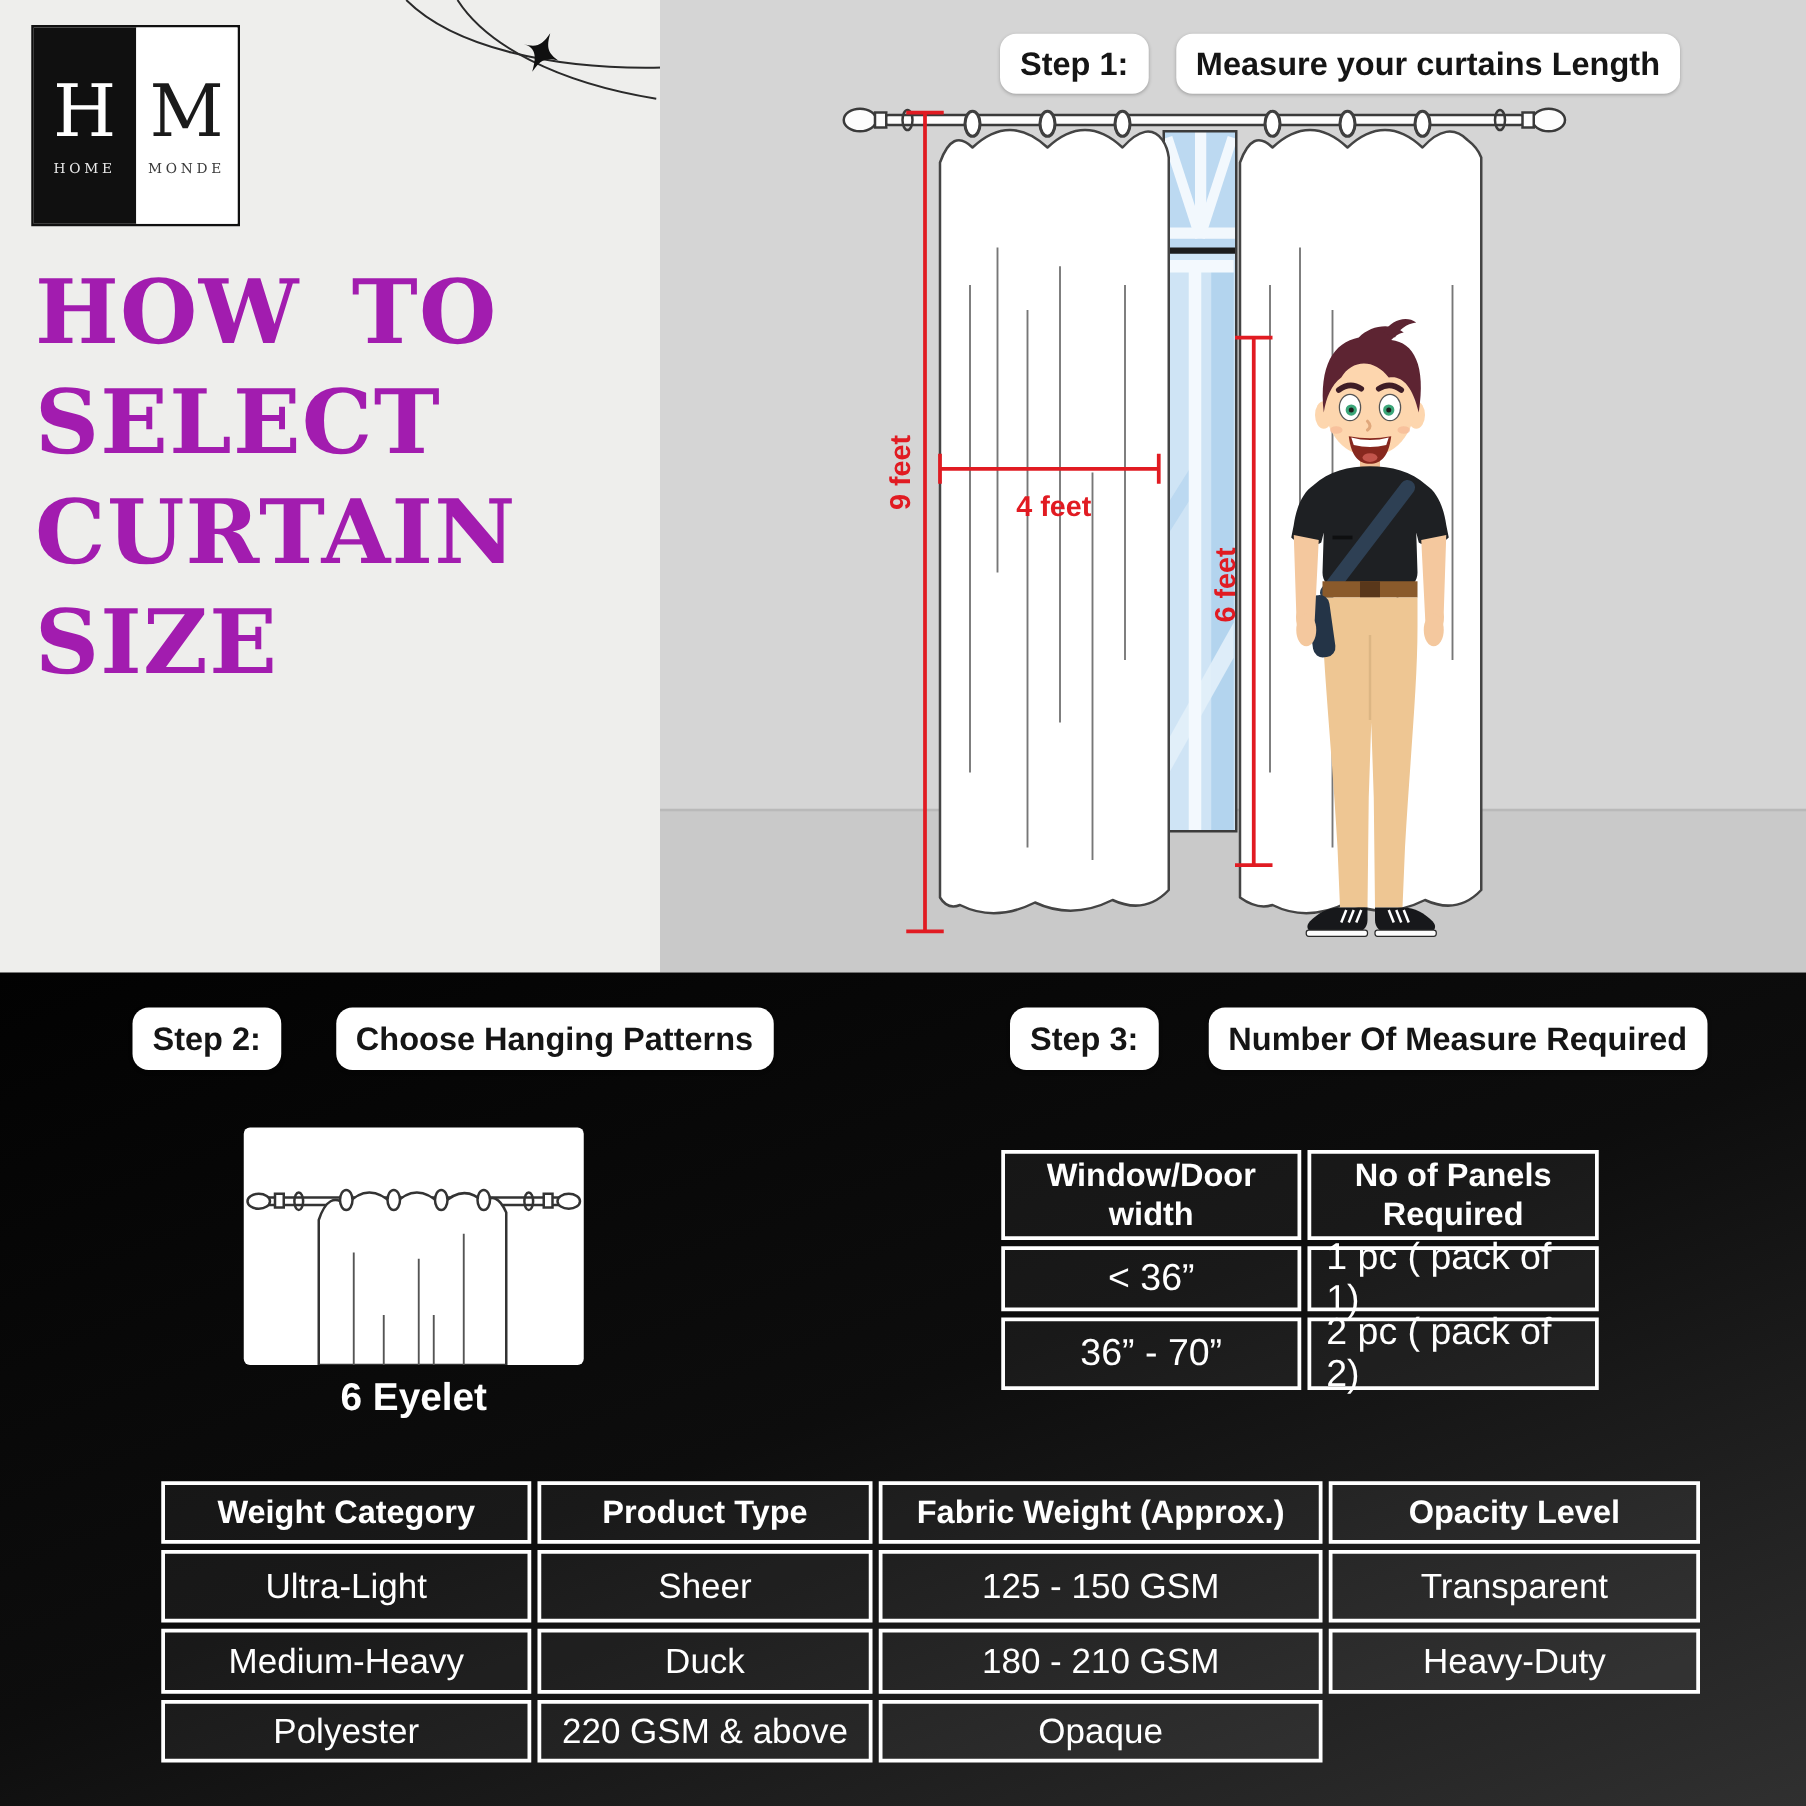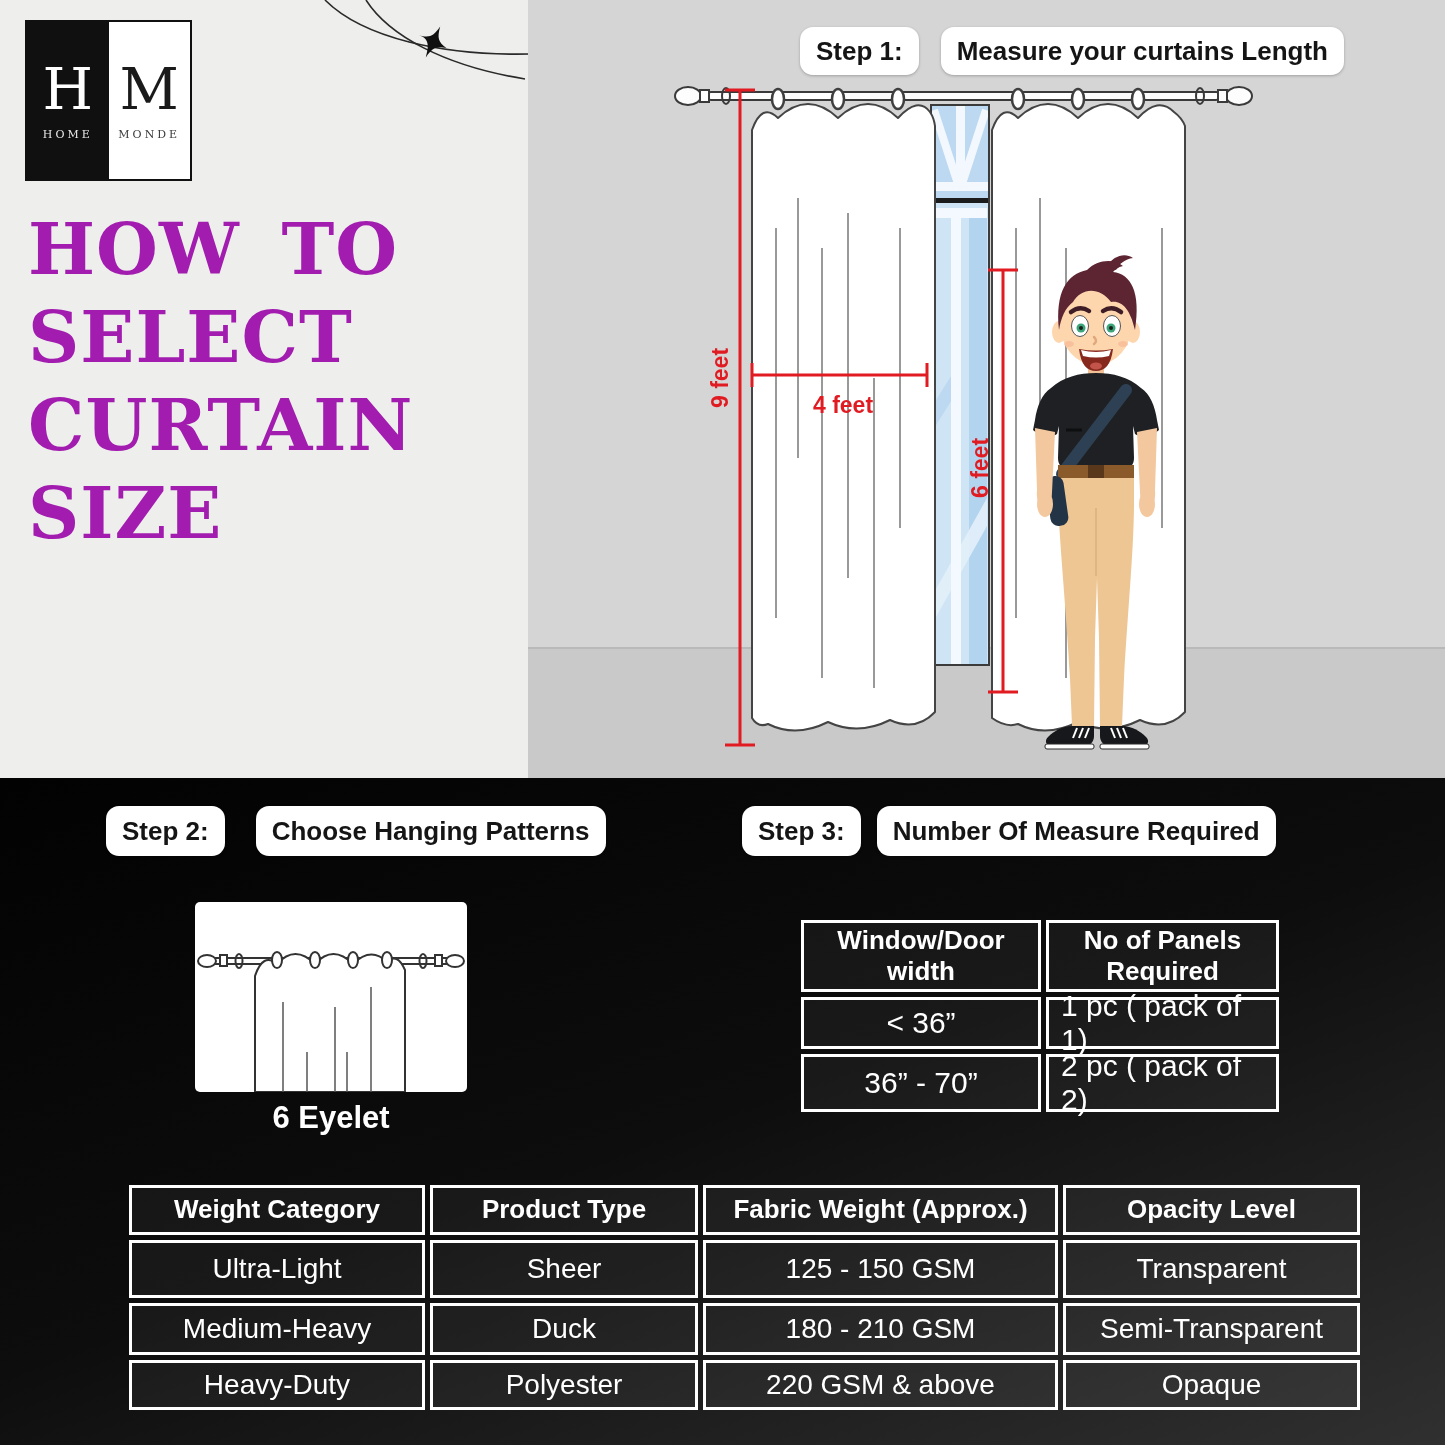--- a/index.html
+++ b/index.html
@@ -232,26 +232,26 @@
       <g stroke="#ffffff" stroke-width="2">
           <line x1="583" y1="650" x2="587" y2="660"></line>
           <line x1="589" y1="650" x2="593" y2="660"></line>
           <line x1="595" y1="650" x2="599" y2="660"></line>
         </g>
     </g>
   </svg>
 
   <div class="dark-section"></div>
 
-  <div class="pill-row" style="left:106px;top:806px;gap:31px;">
+  <div class="pill-row" style="left:106px;top:806px;gap:44px;">
     <div class="pill">Step 2:</div>
     <div class="pill">Choose Hanging Patterns</div>
   </div>
 
-  <div class="pill-row" style="left:742px;top:806px;gap:16px;">
+  <div class="pill-row" style="left:808px;top:806px;gap:40px;">
     <div class="pill">Step 3:</div>
     <div class="pill">Number Of Measure Required</div>
   </div>
 
   <div class="eyelet-card">
     <svg width="272" height="190" viewBox="0 0 272 190">
       <rect x="16" y="56" width="240" height="6" fill="#ffffff" stroke="#333" stroke-width="2"></rect>
       <ellipse cx="12" cy="59" rx="9" ry="6" fill="#ffffff" stroke="#333" stroke-width="2"></ellipse>
       <rect x="25" y="53" width="7" height="11" fill="#ffffff" stroke="#333" stroke-width="2"></rect>
       <ellipse cx="260" cy="59" rx="9" ry="6" fill="#ffffff" stroke="#333" stroke-width="2"></ellipse>
@@ -293,21 +293,20 @@
     <div class="gt-cell gt-head">Opacity Level</div>
 
     <div class="gt-cell gt-data">Ultra-Light</div>
     <div class="gt-cell gt-data">Sheer</div>
     <div class="gt-cell gt-data">125 - 150 GSM</div>
     <div class="gt-cell gt-data">Transparent</div>
 
     <div class="gt-cell gt-data">Medium-Heavy</div>
     <div class="gt-cell gt-data">Duck</div>
     <div class="gt-cell gt-data">180 - 210 GSM</div>
-    <div class="gt-cell gt-data">Semi-Transparent</div>
 
     <div class="gt-cell gt-data">Heavy-Duty</div>
     <div class="gt-cell gt-data">Polyester</div>
     <div class="gt-cell gt-data">220  GSM &amp; above</div>
     <div class="gt-cell gt-data">Opaque</div>
   </div>
 
 </div>
 
 </body></html>

